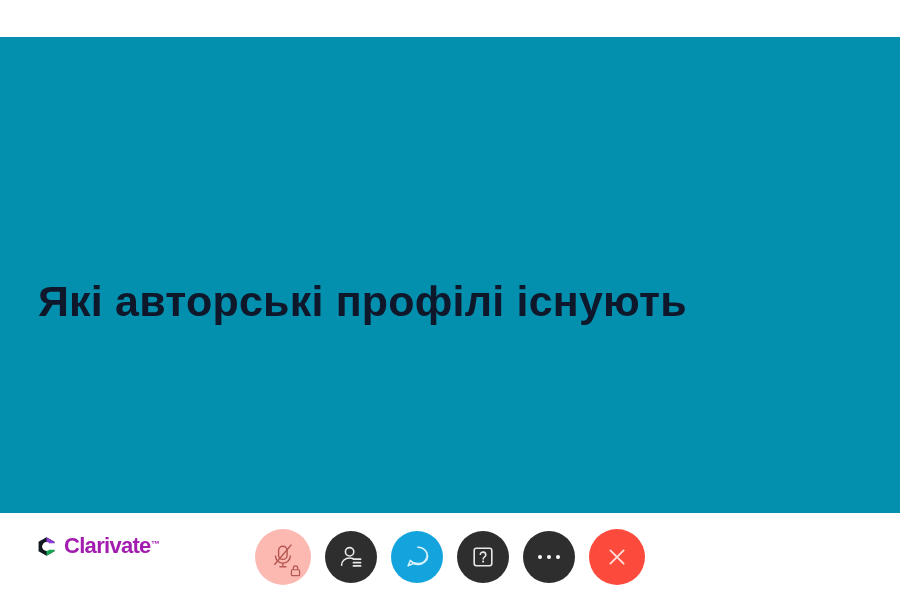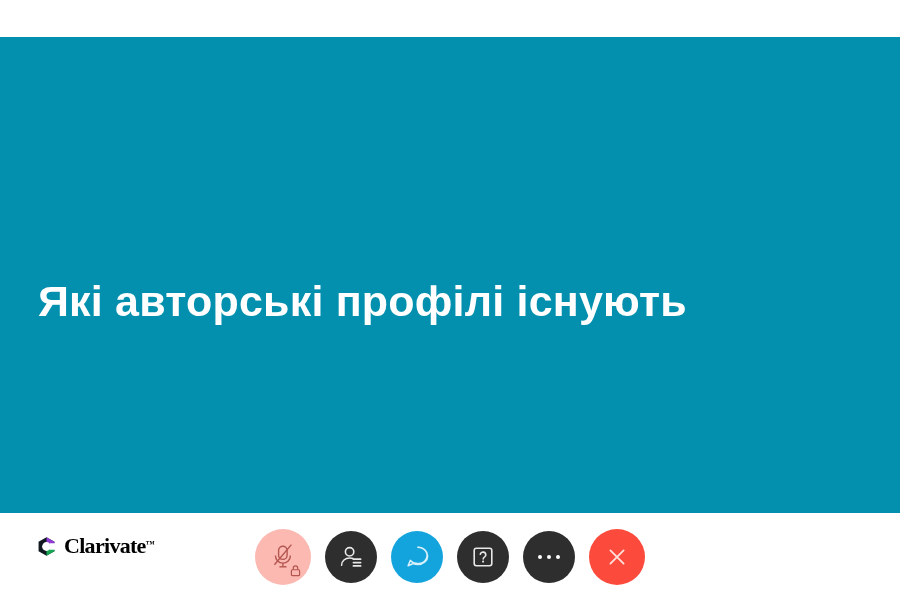--- a/index.html
+++ b/index.html
@@ -65,22 +65,22 @@
     height: 26px;
   }
   .brand-mark {
     width: 21px;
     height: 21px;
     display: block;
     flex: none;
   }
   .brand-word {
     position: relative;
-    color: #000000;
-    font-family: Liberation Serif, serif;
+    color: #a21caf;
+    font-family: Liberation Sans, sans-serif;
     font-weight: bold;
     font-size: 22px;
     letter-spacing: -0.7px;
     line-height: 22px;
   }
   .brand-tm {
     position: absolute;
     top: -2px;
     right: -9px;
     font-size: 9px;
@@ -136,21 +136,21 @@
     background: #ffffff;
     display: block;
   }
 </style>
 </head>
 <body>
 
 <div id="app">
 
   <div class="slide" style="background: rgb(3, 144, 174);">
-    <h1 class="slide-title" style="color: #ffffff;">Які авторські профілі існують</h1>
+    <h1 class="slide-title" style="color: #0f172a;">Які авторські профілі існують</h1>
   </div>
 
   <div class="bottom-bar">
 
     <div class="brand">
       <span class="brand-mark">
         <svg viewBox="0 0 22 22" width="21" height="21" aria-hidden="true">
           <path d="M11 1.2 L19.3 5.9 L19.3 16.1 L11 20.8 L2.7 16.1 L2.7 5.9 Z" fill="#101820"></path>
           <path d="M11 1.2 L19.3 5.9 L19.3 11 L11 11 Z" fill="#8f3bd6"></path>
           <path d="M19.3 11 L19.3 16.1 L11 20.8 L11 11 Z" fill="#16a552"></path>

